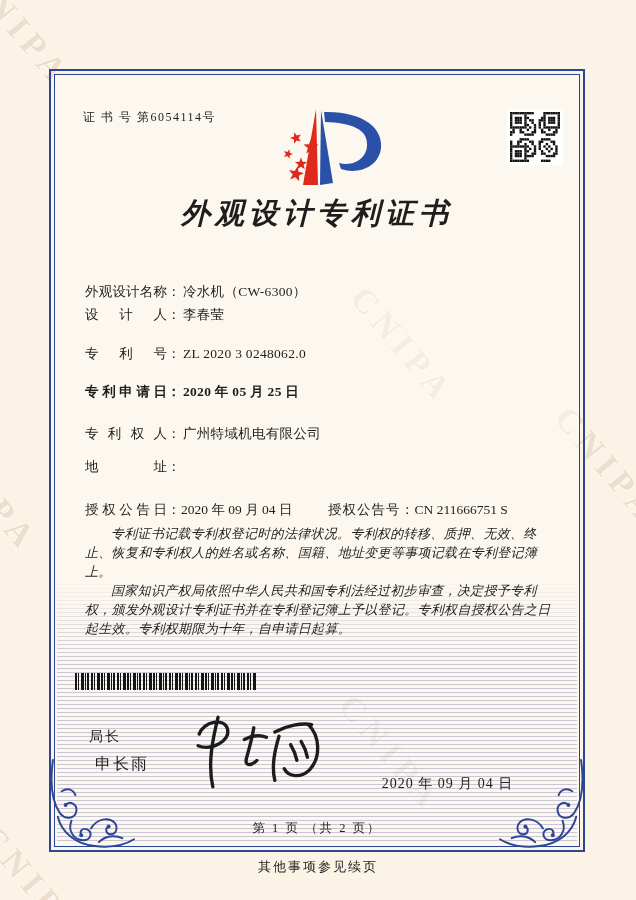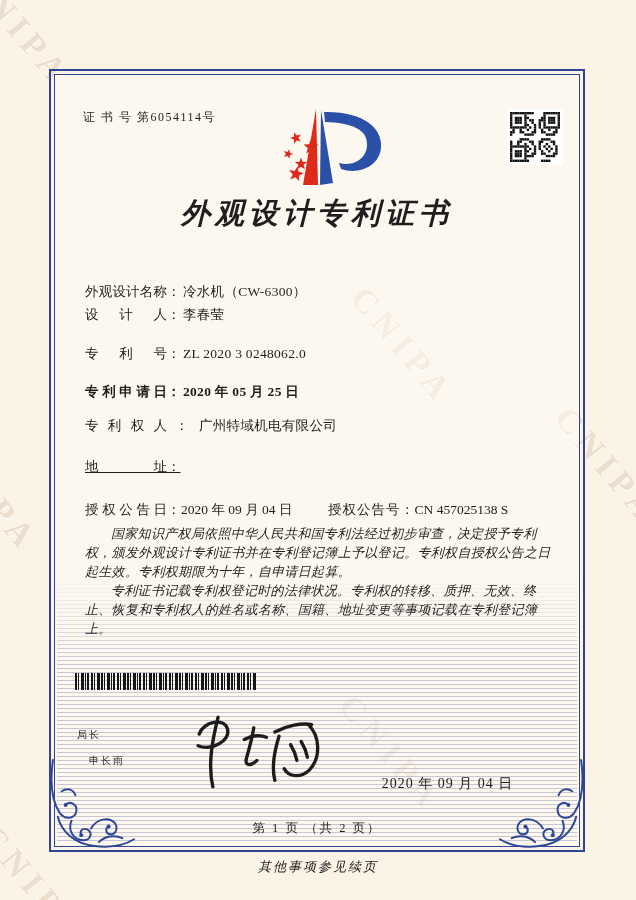--- a/index.html
+++ b/index.html
@@ -30,34 +30,34 @@
   .row{position:absolute;left:30px;right:24px;display:flex;font-size:13.5px;line-height:17px;}
   .flabel{width:82px;flex:0 0 82px;text-align:justify;text-align-last:justify;}
   .colon{flex:0 0 14px;}
   .fvalue{flex:1;padding-left:2px;letter-spacing:.3px;}
   .grant2{position:absolute;left:243px;top:0;display:flex;align-items:flex-end;}
   .grant2 .flabel{width:auto;flex:0 0 auto;letter-spacing:1px;}
   .paras{position:absolute;left:30px;right:24px;top:449px;}
   .paras p{margin:0;font-size:13px;line-height:19px;text-indent:2em;
            font-style:italic;letter-spacing:.3px;}
   .barcode{position:absolute;left:20px;top:598px;width:182px;height:17px;}
-  .signer-title{position:absolute;left:22px;top:653px;font-size:10px;letter-spacing:2px;}
-  .signer-name{position:absolute;left:34px;top:679px;font-size:10px;letter-spacing:2px;}
+  .signer-title{position:absolute;left:34px;top:653px;font-size:14px;letter-spacing:2px;}
+  .signer-name{position:absolute;left:40px;top:679px;font-size:16px;letter-spacing:2px;}
   .sig{position:absolute;left:128px;top:636px;width:150px;height:82px;}
   .issue-date{position:absolute;left:300px;top:700px;width:185px;text-align:center;
               font-size:14px;letter-spacing:1px;}
   .page-info{position:absolute;left:0;right:0;top:745px;text-align:center;
              font-size:12.5px;letter-spacing:2px;}
   .fl{position:absolute;width:88px;height:98px;bottom:-8px;}
   .fl-left{left:-7px;}
   .fl-right{right:-7px;transform:scaleX(-1);}
   .fl path{stroke:var(--navy,#2e4596);fill:none;stroke-width:2;stroke-linecap:round;}
   .fl circle{fill:var(--navy,#2e4596);}
   .continuation{position:absolute;z-index:2;left:0;right:0;top:858px;text-align:center;
-                font-size:13px;letter-spacing:2px;font-style:italic;}
+                font-size:13px;letter-spacing:2px;}
   .logo .wedge-red{fill:var(--red,#de2a1b);}
   .logo .wedge-blue,.logo .bowl{fill:var(--blue,#2b50a7);}
   .logo .stars{fill:var(--red,#de2a1b);}
   .sig path{stroke:#1c1c1c;fill:none;stroke-width:3.2;stroke-linecap:round;stroke-linejoin:round;}
   .qr rect{fill:#111;}
   .barcode rect{fill:#161616;}
 </style>
 </head>
 <body>
 
@@ -334,43 +334,43 @@
     <div class="row" style="top:270px;">
       <span class="flabel">专利号</span>
         <span class="colon">：</span>
       <span class="fvalue">ZL 2020 3 0248062.0</span>
     </div>
     <div class="row" style="top:308px;font-weight:bold;">
       <span class="flabel">专利申请日</span>
         <span class="colon">：</span>
       <span class="fvalue">2020 年 05 月 25 日</span>
     </div>
-    <div class="row" style="top:342px;gap:8px;">
+    <div class="row" style="top:350px;">
       <span class="flabel">专利权人</span>
         <span class="colon">：</span>
       <span class="fvalue">广州特域机电有限公司</span>
     </div>
-    <div class="row" style="top:383px;text-decoration:underline;">
+    <div class="row" style="top:383px;">
       <span class="flabel">地址</span>
         <span class="colon">：</span>
     </div>
     <div class="row" style="top:418px;margin-top:8px;">
       <span class="flabel">授权公告日</span>
         <span class="colon">：</span>
       <span>2020 年 09 月 04 日</span>
       <span class="grant2">
         <span class="flabel">授权公告号</span>
           <span class="colon">：</span>
-        <span>CN 457025138 S</span>
+        <span>CN 211666751 S</span>
       </span>
     </div>
 
     <div class="paras">
+      <p>专利证书记载专利权登记时的法律状况。专利权的转移、质押、无效、终止、恢复和专利权人的姓名或名称、国籍、地址变更等事项记载在专利登记簿上。</p>
       <p>国家知识产权局依照中华人民共和国专利法经过初步审查，决定授予专利权，颁发外观设计专利证书并在专利登记簿上予以登记。专利权自授权公告之日起生效。专利权期限为十年，自申请日起算。</p>
-      <p>专利证书记载专利权登记时的法律状况。专利权的转移、质押、无效、终止、恢复和专利权人的姓名或名称、国籍、地址变更等事项记载在专利登记簿上。</p>
     </div>
 
     <svg class="barcode" viewBox="0 0 182 17" preserveAspectRatio="none" shape-rendering="crispEdges">
         <g id="barcode-bars">
           <rect x="0" y="0" width="2" height="17"></rect>
           <rect x="3" y="0" width="1" height="17"></rect>
           <rect x="6" y="0" width="3" height="17"></rect>
           <rect x="10" y="0" width="1" height="17"></rect>
           <rect x="12" y="0" width="2" height="17"></rect>
           <rect x="16" y="0" width="2" height="17"></rect>

